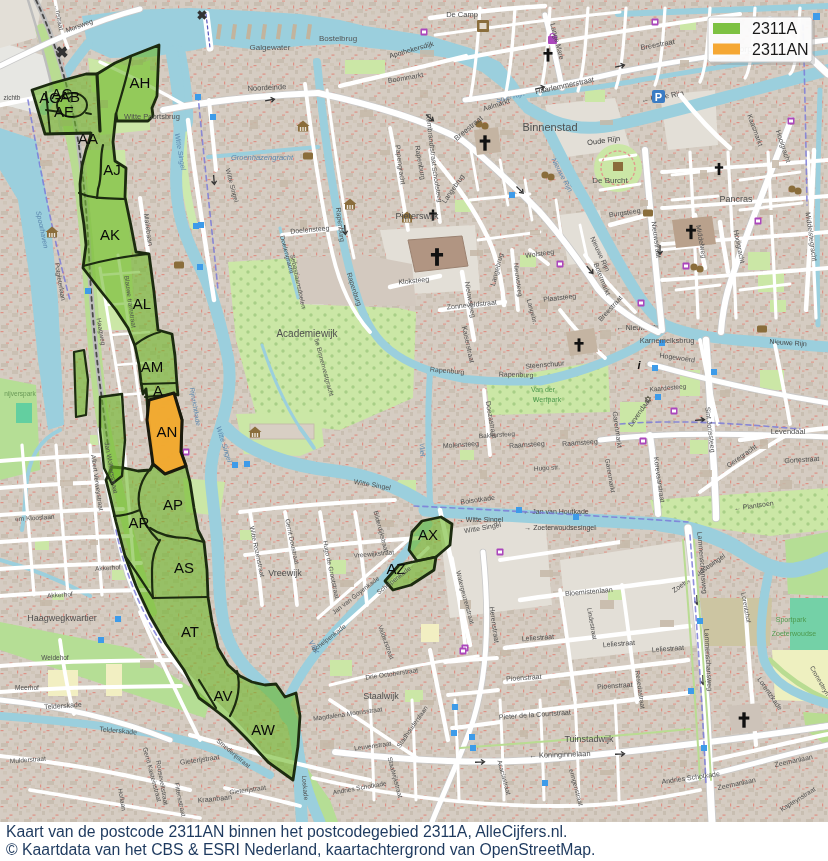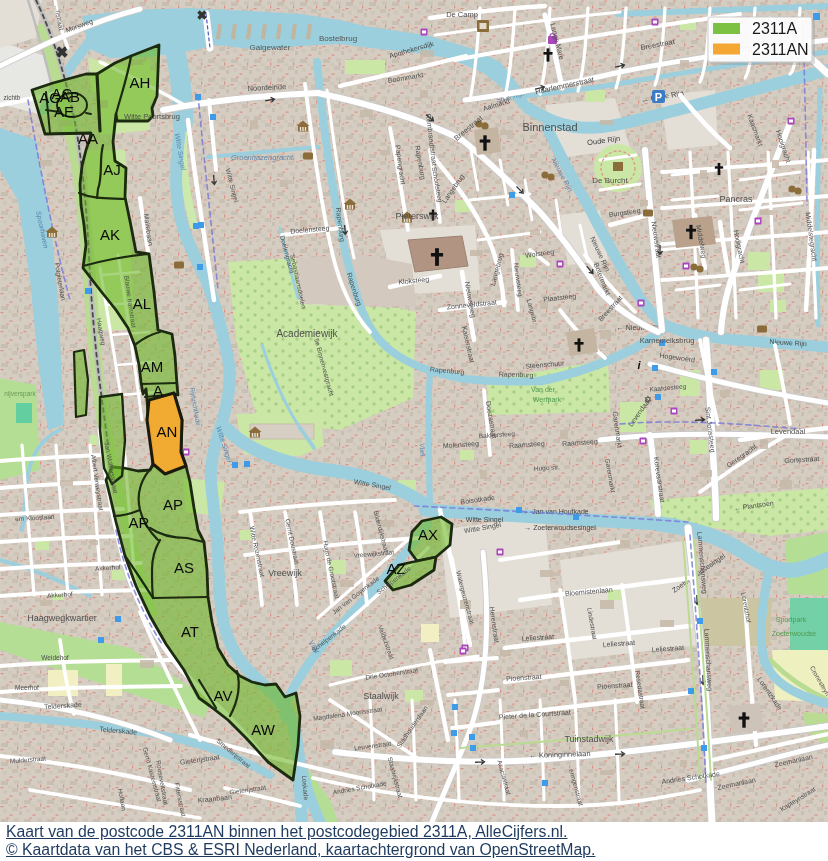--- a/index.html
+++ b/index.html
@@ -1,16 +1,16 @@
 <!DOCTYPE html>
 <html><head><meta charset="utf-8">
 <style>
 html,body{margin:0;padding:0;background:#ffffff;font-family:"Liberation Sans",sans-serif;}
 .page{position:relative;width:828px;height:861px;overflow:hidden;}
-.caption{position:absolute;left:0;top:822px;width:816px;height:39px;background:#fff;color:#1e3a5f;font-size:15.8px;line-height:17.8px;padding-left:6px;padding-top:1px;box-sizing:border-box;text-decoration:underline;}
+.caption{position:absolute;left:0;top:822px;width:816px;height:39px;background:#fff;color:#1e3a5f;font-size:15.8px;line-height:17.8px;padding-left:6px;padding-top:1px;box-sizing:border-box;}
 </style></head>
 <body>
 <div class="page">
 
 <svg width="828" height="822" viewBox="0 0 828 822">
 <defs>
 <pattern id="blk" width="23" height="19" patternUnits="userSpaceOnUse">
  <rect width="23" height="19" fill="#d5ccc2"></rect>
  <rect x="1" y="2" width="7" height="4" fill="#c8beb1"></rect>
  <rect x="12" y="9" width="6" height="4" fill="#cac0b3"></rect>

